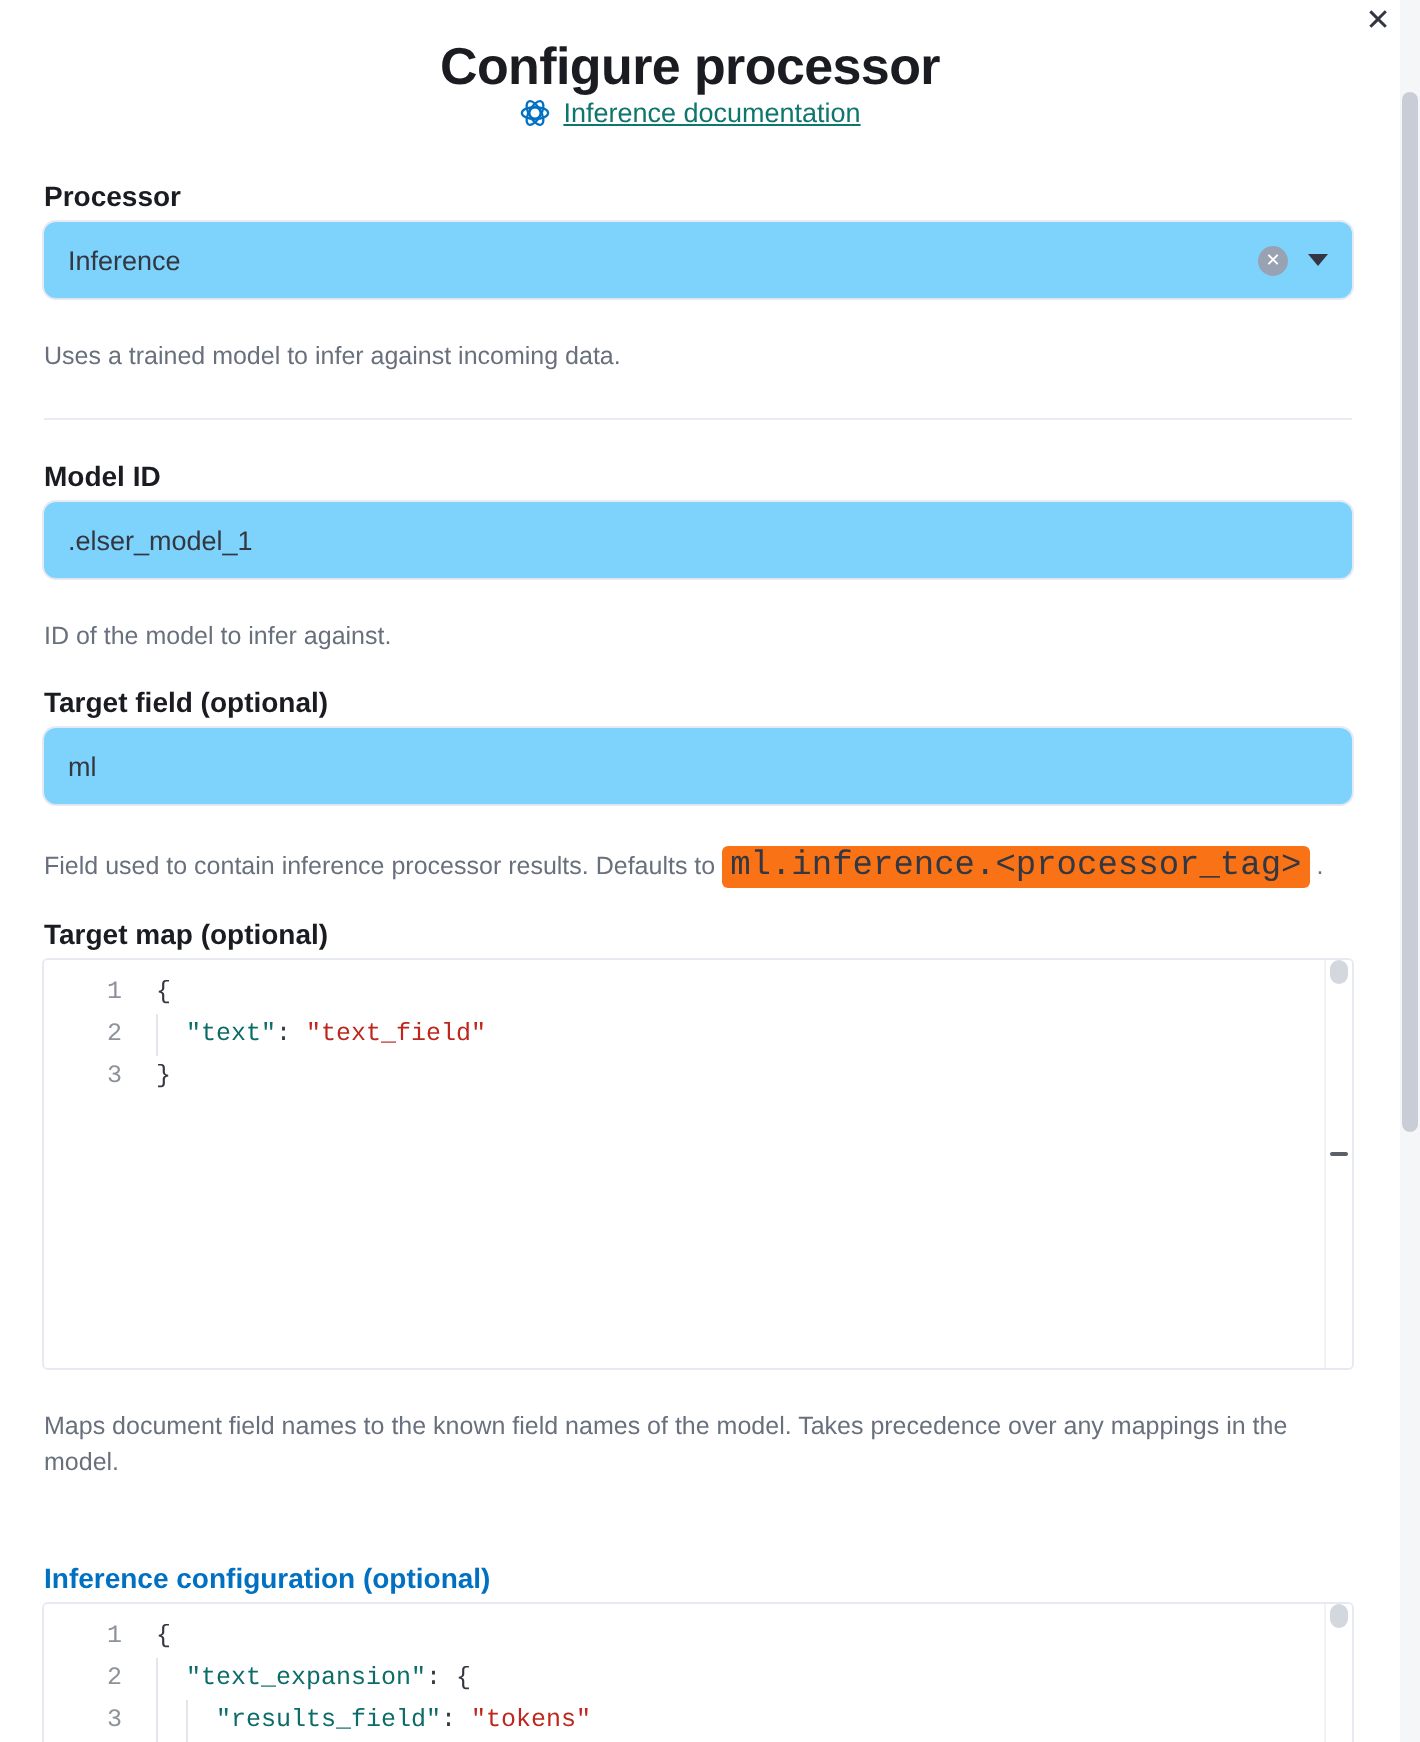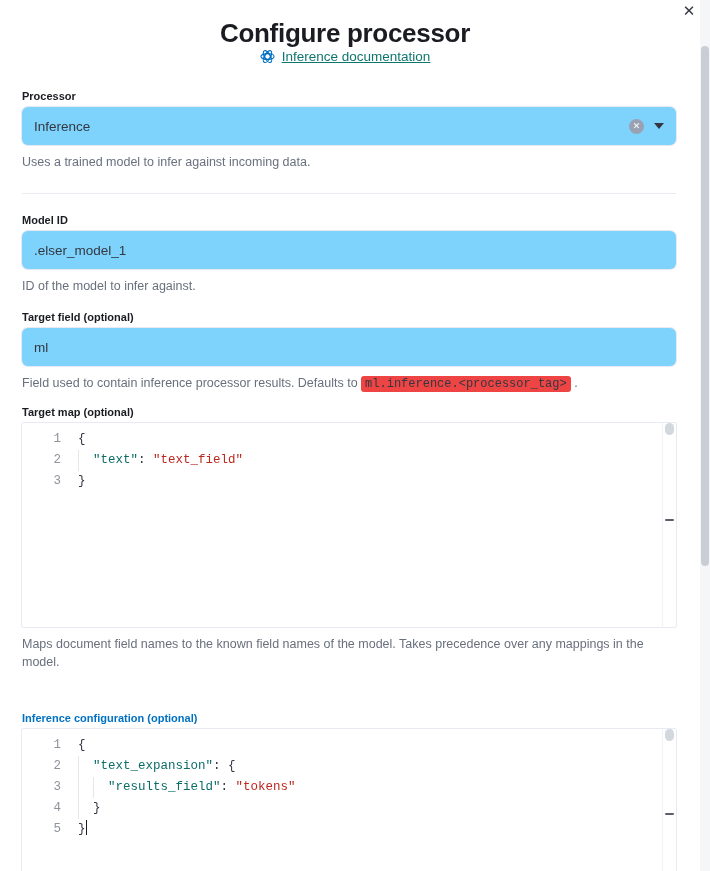--- a/index.html
+++ b/index.html
@@ -60,37 +60,37 @@
     color: #0071c2;
     font-size: 13.5px;
     text-decoration: none;
     cursor: pointer;
     white-space: nowrap;
   }
   .doc-link .label { color: #0f766e; text-decoration: underline; }
   .doc-icon { display: inline-flex; align-items: center; }
 
   .field-label {
-    font-size: 11px;
+    font-size: 14px;
     font-weight: 700;
     color: #1a1c21;
     margin-bottom: 5px;
   }
   .field-label.link-label { color: #0071c2; font-weight: 700; margin-top: 29px; }
   .helper {
     font-size: 12.5px;
     color: #69707d;
-    margin-top: 8px;
+    margin-top: 20px;
     line-height: 1.45;
   }
   .helper code {
     font-family: "Liberation Mono", monospace;
-    background: #ef4444;
-    color: #343741;
-    font-size: 12px;
+    background: #f97316;
+    color: #343741;
+    font-size: 17px;
     padding: 1px 4px;
     border-radius: 3px;
     text-align: right;
   }
 
   .select-box, .text-input {
     position: relative;
     width: 654px;
     height: 38px;
     background: #7dd3fc;

